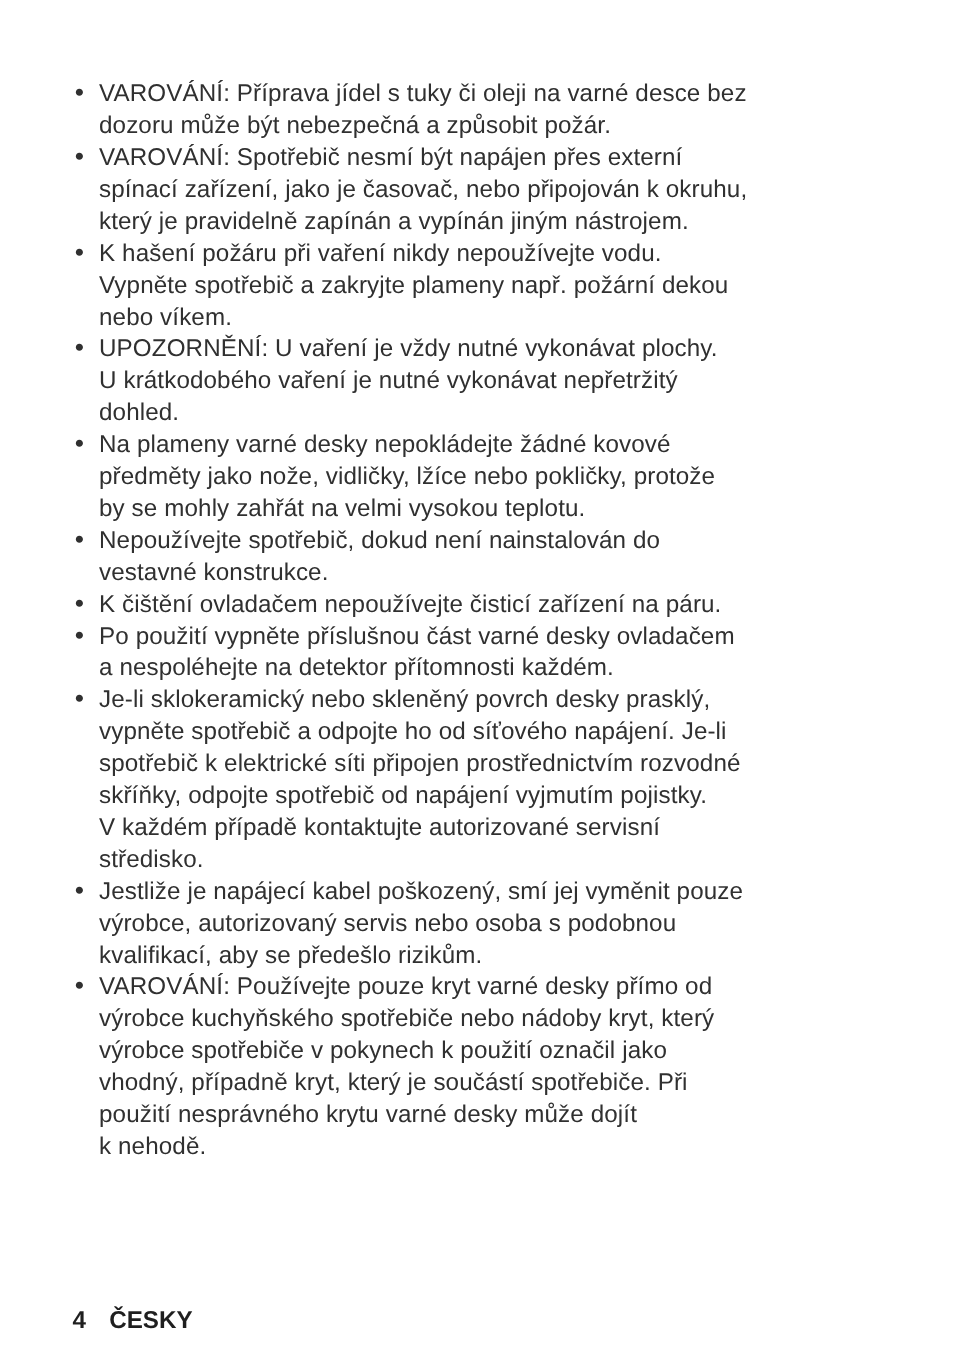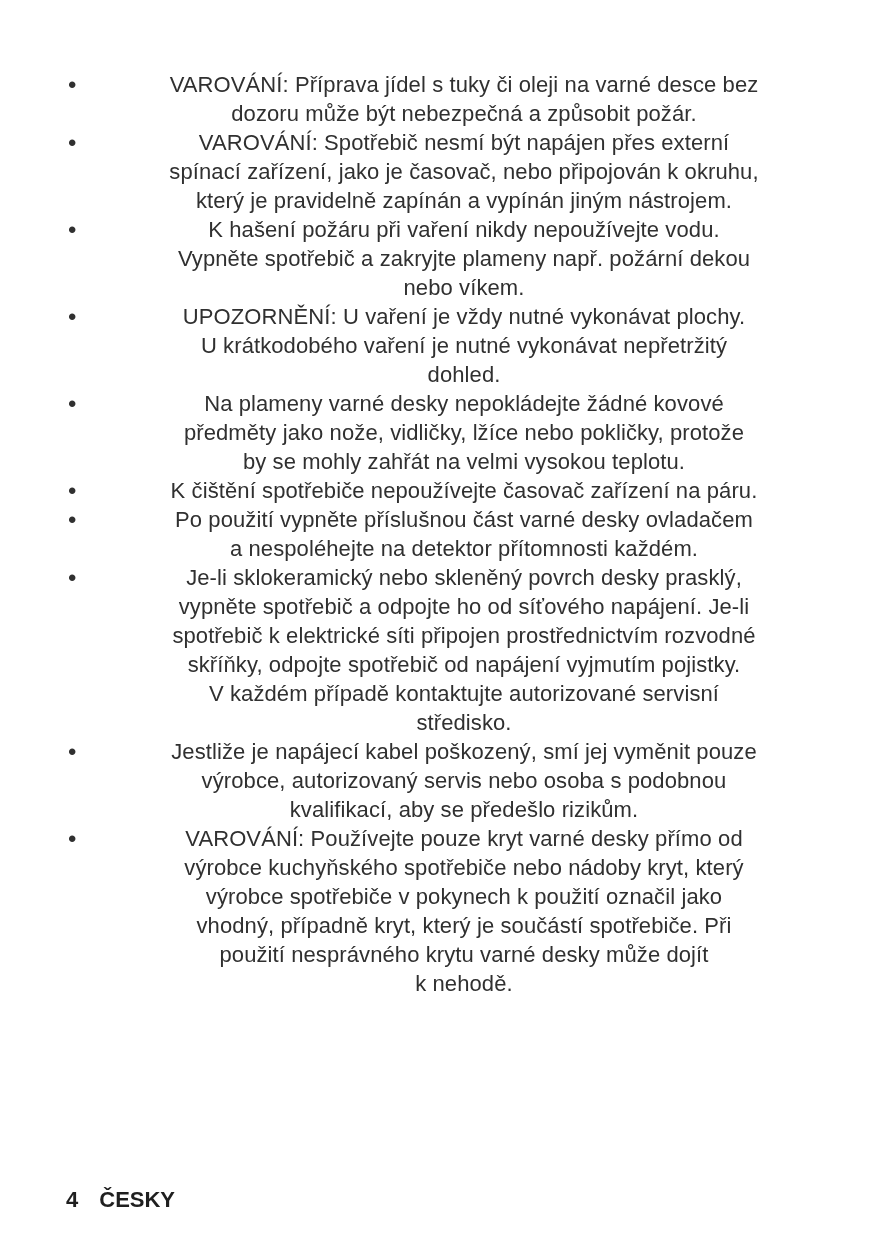--- a/index.html
+++ b/index.html
@@ -26,21 +26,20 @@
     list-style: none;
     font-size: 22px;
     line-height: 29px;
     letter-spacing: 0.1px;
   }
   .warning-item {
     position: relative;
     padding-left: 22px;
     margin: 0;
     white-space: pre-line;
-    text-align: center;
   }
   .warning-item::before {
     content: "\2022";
     position: absolute;
     left: 0;
     top: 0;
     font-size: 24px;
     line-height: 29px;
     color: #303030;
   }
@@ -69,21 +68,23 @@
 který je pravidelně zapínán a vypínán jiným nástrojem.</li>
       <li class="warning-item">K hašení požáru při vaření nikdy nepoužívejte vodu.
 Vypněte spotřebič a zakryjte plameny např. požární dekou
 nebo víkem.</li>
       <li class="warning-item">UPOZORNĚNÍ: U vaření je vždy nutné vykonávat plochy.
 U krátkodobého vaření je nutné vykonávat nepřetržitý
 dohled.</li>
       <li class="warning-item">Na plameny varné desky nepokládejte žádné kovové
 předměty jako nože, vidličky, lžíce nebo pokličky, protože
 by se mohly zahřát na velmi vysokou teplotu.</li>
-      <li class="warning-item">K čištění spotřebiče nepoužívejte časovač zařízení na páru.</li>
+      <li class="warning-item">Nepoužívejte spotřebič, dokud není nainstalován do
+vestavné konstrukce.</li>
+      <li class="warning-item">K čištění ovladačem nepoužívejte čisticí zařízení na páru.</li>
       <li class="warning-item">Po použití vypněte příslušnou část varné desky ovladačem
 a nespoléhejte na detektor přítomnosti každém.</li>
       <li class="warning-item">Je-li sklokeramický nebo skleněný povrch desky prasklý,
 vypněte spotřebič a odpojte ho od síťového napájení. Je-li
 spotřebič k elektrické síti připojen prostřednictvím rozvodné
 skříňky, odpojte spotřebič od napájení vyjmutím pojistky.
 V každém případě kontaktujte autorizované servisní
 středisko.</li>
       <li class="warning-item">Jestliže je napájecí kabel poškozený, smí jej vyměnit pouze
 výrobce, autorizovaný servis nebo osoba s podobnou

